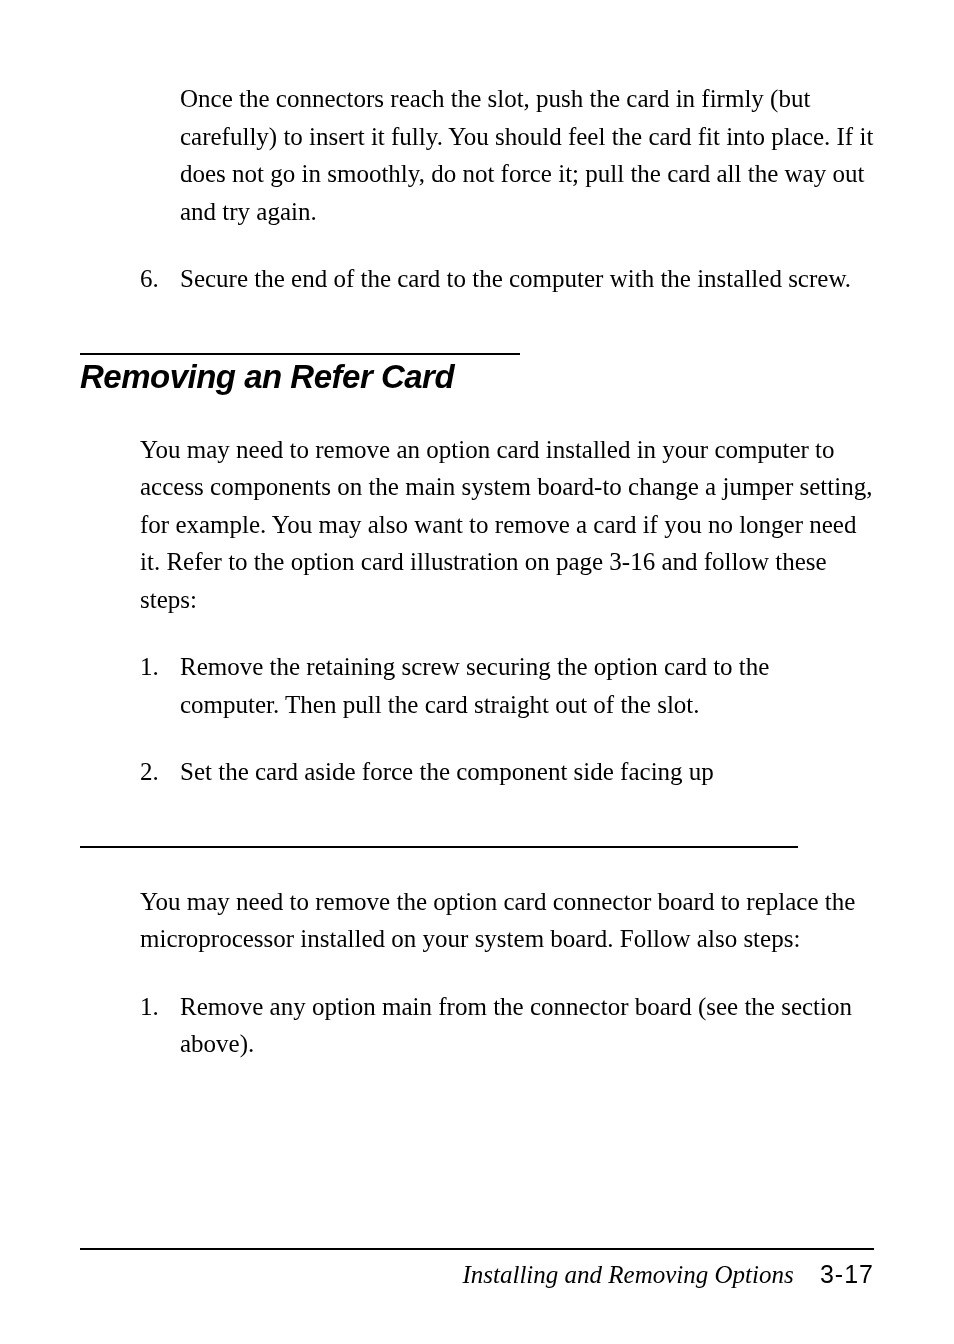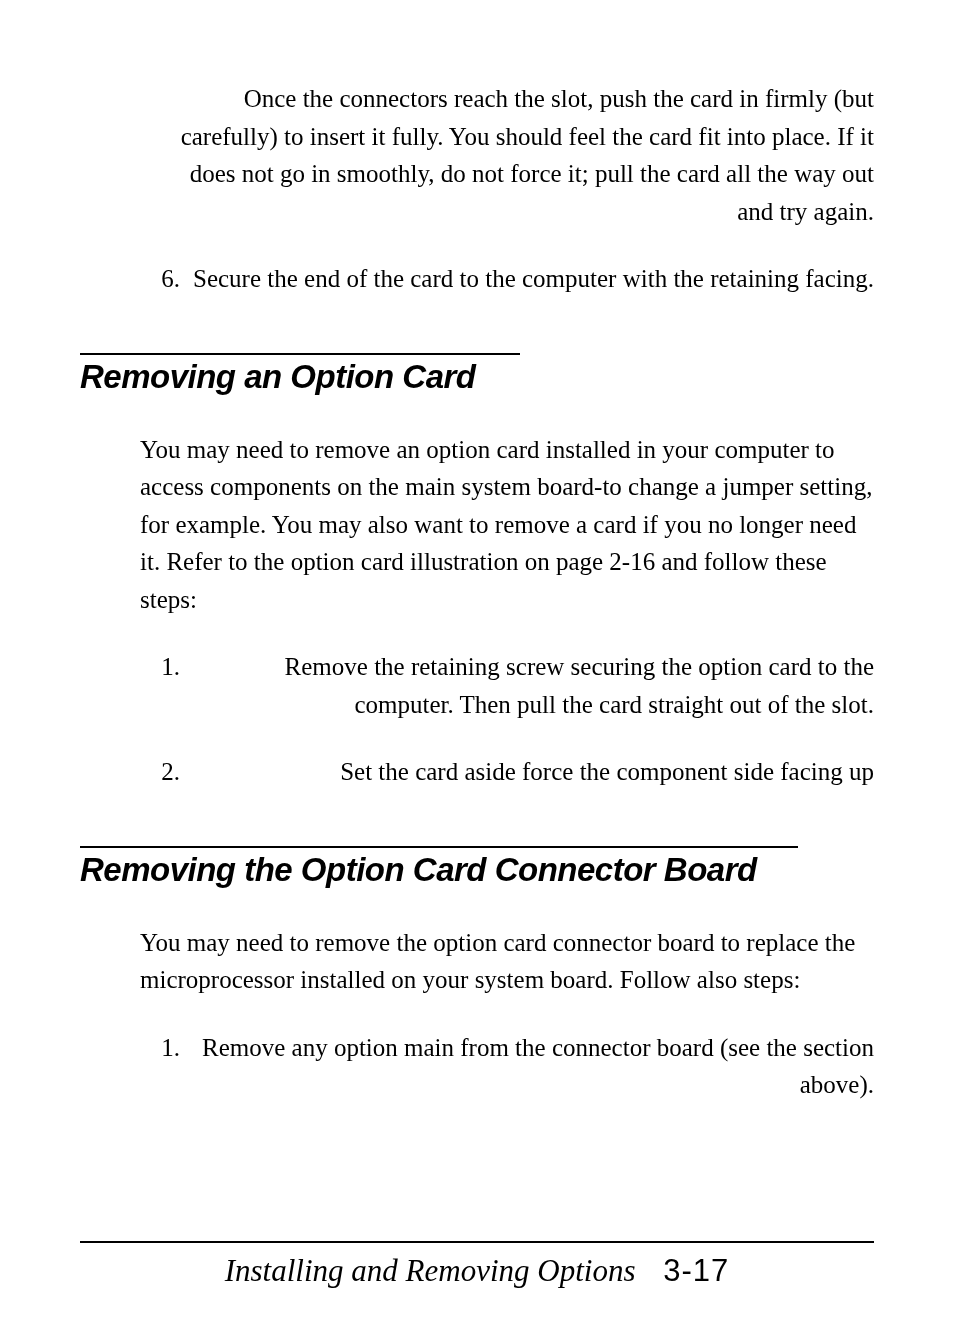--- a/index.html
+++ b/index.html
@@ -12,21 +12,20 @@
     height: 1344px;
     background: #ffffff;
     font-family: "Palatino Linotype", "Book Antiqua", Palatino, Georgia, serif;
     color: #000;
     position: relative;
     padding: 80px 80px 50px 80px;
   }
   .content {
     margin-left: 60px;
     margin-right: 0;
-    text-align: right;
   }
   .list-block {
     display: flex;
     margin-bottom: 30px;
   }
   .list-num {
     width: 40px;
     flex-shrink: 0;
     font-size: 25px;
     line-height: 1.5;
@@ -71,67 +70,66 @@
     bottom: 55px;
     left: 80px;
     right: 80px;
   }
   .footer-line {
     border: none;
     border-top: 2px solid #000;
     margin-bottom: 10px;
   }
   .footer-text {
-    text-align: center;
-    font-size: 31px;
+    text-align: right;
+    font-size: 25px;
   }
   .footer-title {
     font-style: italic;
     font-family: "Palatino Linotype", "Book Antiqua", Palatino, Georgia, serif;
   }
   .footer-page {
     font-family: Arial, Helvetica, sans-serif;
     margin-left: 20px;
     letter-spacing: 1px;
   }
 </style>
 </head>
 <body>
 
 <div class="content">
   <p class="para-indent">Once the connectors reach the slot, push the card in firmly (but carefully) to insert it fully. You should feel the card fit into place. If it does not go in smoothly, do not force it; pull the card all the way out and try again.</p>
 
   <div class="list-block">
     <div class="list-num">6.</div>
-    <div class="list-body">Secure the end of the card to the computer with the retaining facing.</div>
+    <div class="list-body">Secure the end of the card to the computer with the installed screw.</div>
   </div>
 </div>
 
 <div class="section-heading-wrap">
   <hr class="hr-top hr-1">
-  <h2 class="section-heading">Removing an Option Card</h2>
+  <h2 class="section-heading">Removing an Refer Card</h2>
 </div>
 
-<p class="intro-para">You may need to remove an option card installed in your computer to access components on the main system board-to change a jumper setting, for example. You may also want to remove a card if you no longer need it. Refer to the option card illustration on page 2-16 and follow these steps:</p>
+<p class="intro-para">You may need to remove an option card installed in your computer to access components on the main system board-to change a jumper setting, for example. You may also want to remove a card if you no longer need it. Refer to the option card illustration on page 3-16 and follow these steps:</p>
 
 <div class="content">
   <div class="list-block">
     <div class="list-num">1.</div>
     <div class="list-body">Remove the retaining screw securing the option card to the computer. Then pull the card straight out of the slot.</div>
   </div>
 
   <div class="list-block">
     <div class="list-num">2.</div>
     <div class="list-body">Set the card aside force the component side facing up</div>
   </div>
 </div>
 
 <div class="section-heading-wrap">
   <hr class="hr-top hr-2">
-  <h2 class="section-heading">Removing the Option Card Connector Board</h2>
 </div>
 
 <p class="intro-para">You may need to remove the option card connector board to replace the microprocessor installed on your system board. Follow  also  steps:</p>
 
 <div class="content">
   <div class="list-block">
     <div class="list-num">1.</div>
     <div class="list-body">Remove any option main from the connector board (see the section  above).</div>
   </div>
 </div>

